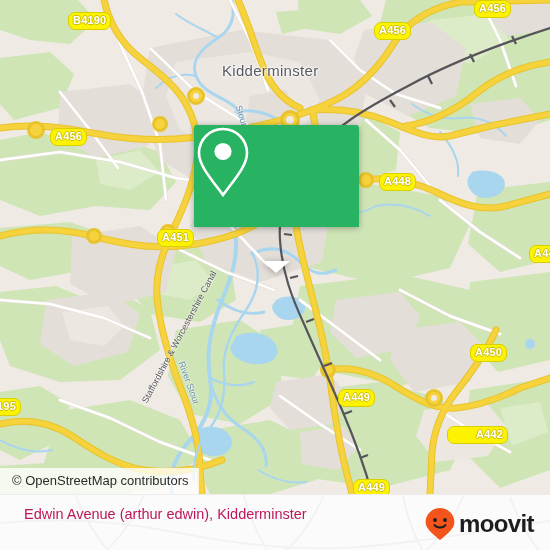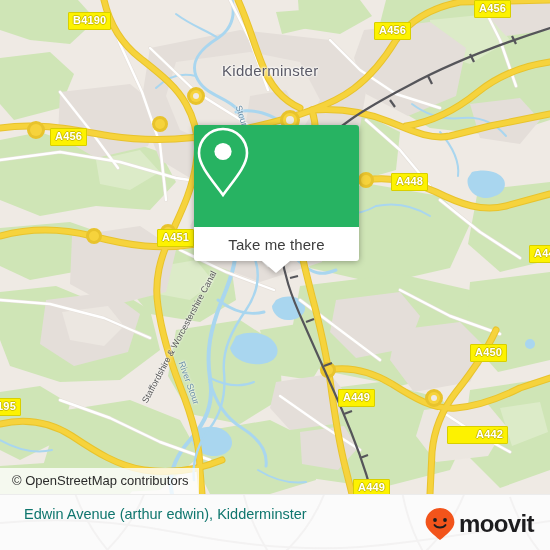--- a/index.html
+++ b/index.html
@@ -17,21 +17,21 @@
     background:#efeae4;
     overflow:hidden;
   }
   .map svg{position:absolute;left:0;top:0;}
 
   
   .shield{
     position:absolute;
     background:#fdf200;
     border:1px solid #d8cf00;
-    border-radius:1px;
+    border-radius:7px;
     color:#fff;
     font-weight:bold;
     font-size:11px;
     line-height:13px;
     padding:1px 4px 2px 4px;
     letter-spacing:.2px;
     text-shadow:
       -1px 0 #cfc200, 1px 0 #cfc200, 0 -1px #cfc200, 0 1px #cfc200;
     white-space:nowrap;
   }
@@ -95,21 +95,21 @@
   
   .footer{
     position:absolute;left:0;top:494px;width:550px;height:56px;
     background:#fbfbfb;
     border-top:1px solid #ececec;
     overflow:hidden;
   }
   .footer-watermark{position:absolute;left:0;top:-18px;opacity:.5;}
   .footer-text{
     position:absolute;left:24px;top:9px;
-    color:#0f766e;
+    color:#be185d;
     font-size:14.5px;
     line-height:20px;
     white-space:nowrap;
   }
   .brand{
     position:absolute;right:16px;top:12px;
     display:flex;align-items:center;gap:3px;
   }
   .brand-word{
     color:#1d1d1f;
@@ -324,21 +324,21 @@
         <path d="M360 458 l8 -3"></path>
       </g>
 
       <path class="wline" stroke-width="2.4" d="M252 252 C262 272 258 292 246 310 C232 330 222 350 224 372 C226 394 222 412 210 428 C198 444 192 462 194 480"></path>
     </svg>
 
     <div class="shield" style="left:68px;top:12px;">B4190</div>
     <div class="shield" style="left:50px;top:128px;">A456</div>
     <div class="shield" style="left:374px;top:22px;">A456</div>
     <div class="shield" style="left:474px;top:0px;">A456</div>
-    <div class="shield" style="left:379px;top:173px;margin-left:12px;">A448</div>
+    <div class="shield" style="left:379px;top:173px;">A448</div>
     <div class="shield" style="left:157px;top:229px;">A451</div>
     <div class="shield" style="left:-8px;top:398px;">195</div>
     <div class="shield" style="left:470px;top:344px;">A450</div>
     <div class="shield" style="left:338px;top:389px;">A449</div>
     <div class="shield" style="left:447px;top:426px;padding-left:28px;">A442</div>
     <div class="shield" style="left:353px;top:479px;">A449</div>
     <div class="shield" style="left:529px;top:245px;">A44</div>
 
     <div class="placelabel" style="left:222px;top:62px;">Kidderminster</div>
 
@@ -346,21 +346,20 @@
     <div class="waterlabel" style="left:186px;top:360px;transform:rotate(70deg);transform-origin:0 0;">River Stour</div>
     <div class="waterlabel" style="left:140px;top:400px;transform:rotate(-62deg);transform-origin:0 0;color:#555;">Staffordshire &amp; Worcestershire Canal</div>
 
     <div class="callout">
       <div class="callout-top">
         <svg class="pin-white" width="58" height="74" viewBox="0 0 58 74">
           <path d="M29 4 C15.7 4 5 14.7 5 28 C5 41 18 55 29 70 C40 55 53 41 53 28 C53 14.7 42.3 4 29 4 Z" fill="none" stroke="#ffffff" stroke-width="2.6"></path>
           <circle cx="29" cy="26.5" r="8.6" fill="#ffffff"></circle>
         </svg>
       </div>
-      <div class="callout-bottom">Take me there</div>
       <div class="callout-tail"></div>
     </div>
 
     <div class="attrib">© OpenStreetMap contributors</div>
   </div>
 
   <div class="footer">
     <svg class="footer-watermark" width="550" height="110" viewBox="0 0 550 110">
       <g stroke="#eceaea" stroke-width="2" fill="none">
         <path d="M0 46 C60 40 120 44 180 56 C240 68 300 74 360 70 C420 66 480 54 550 44"></path>

